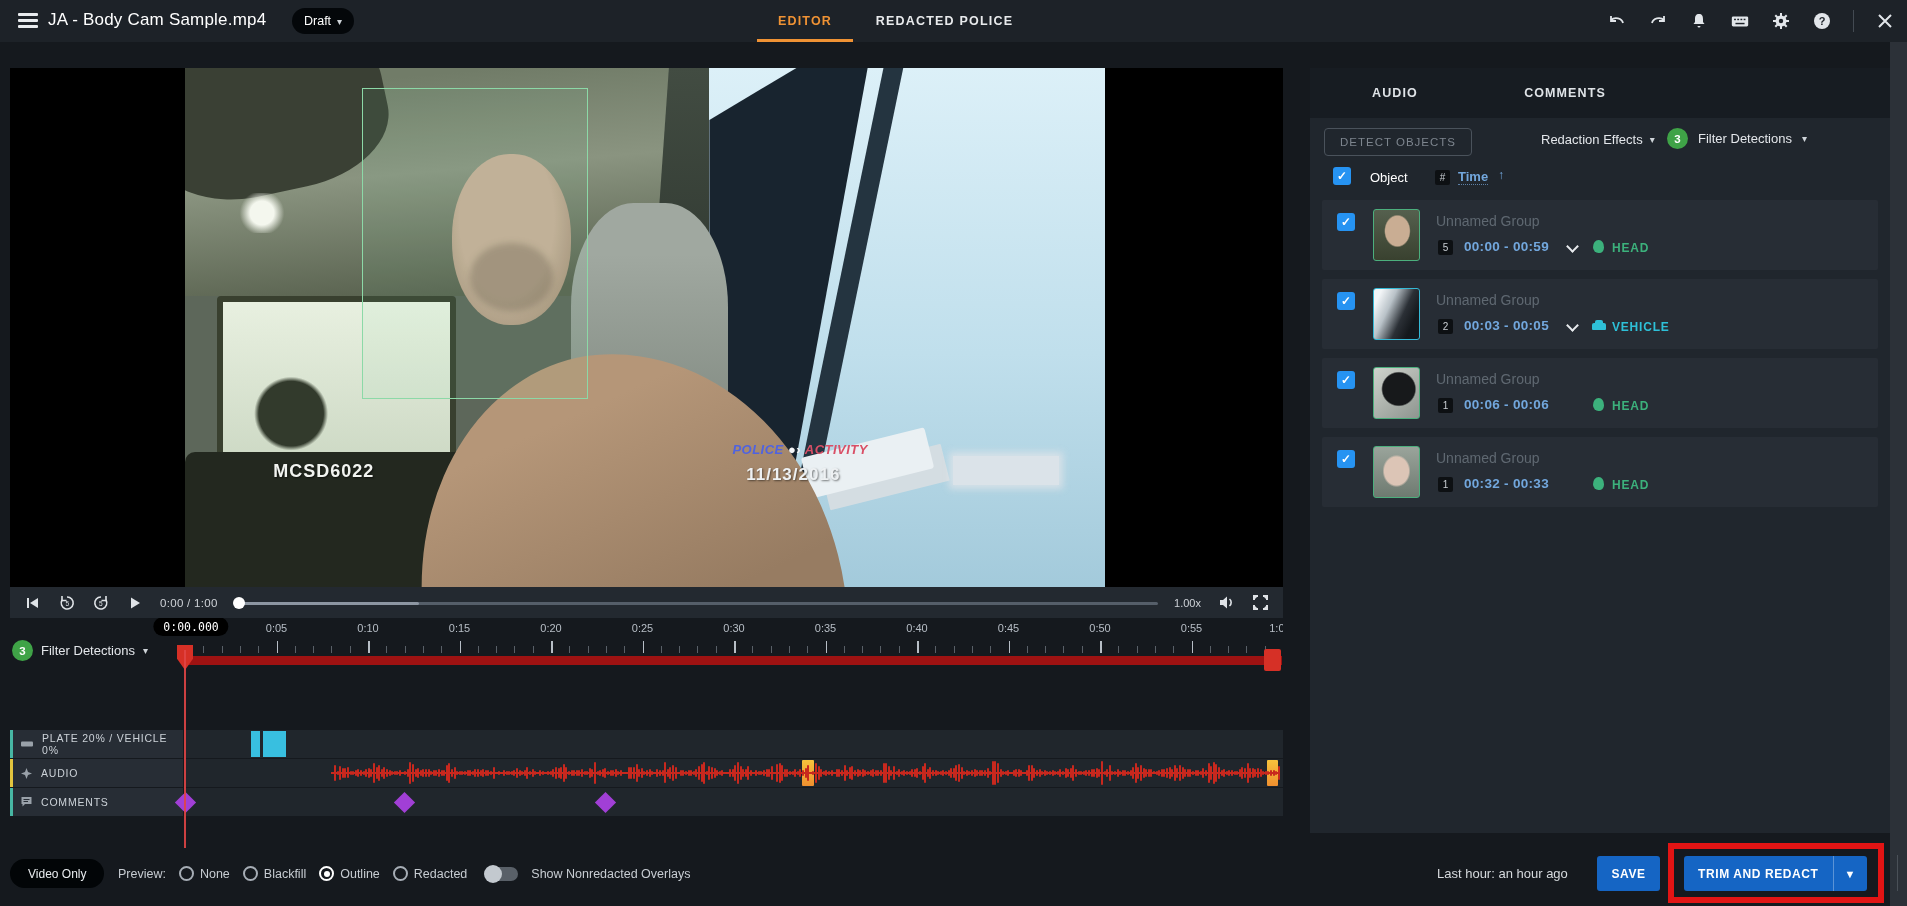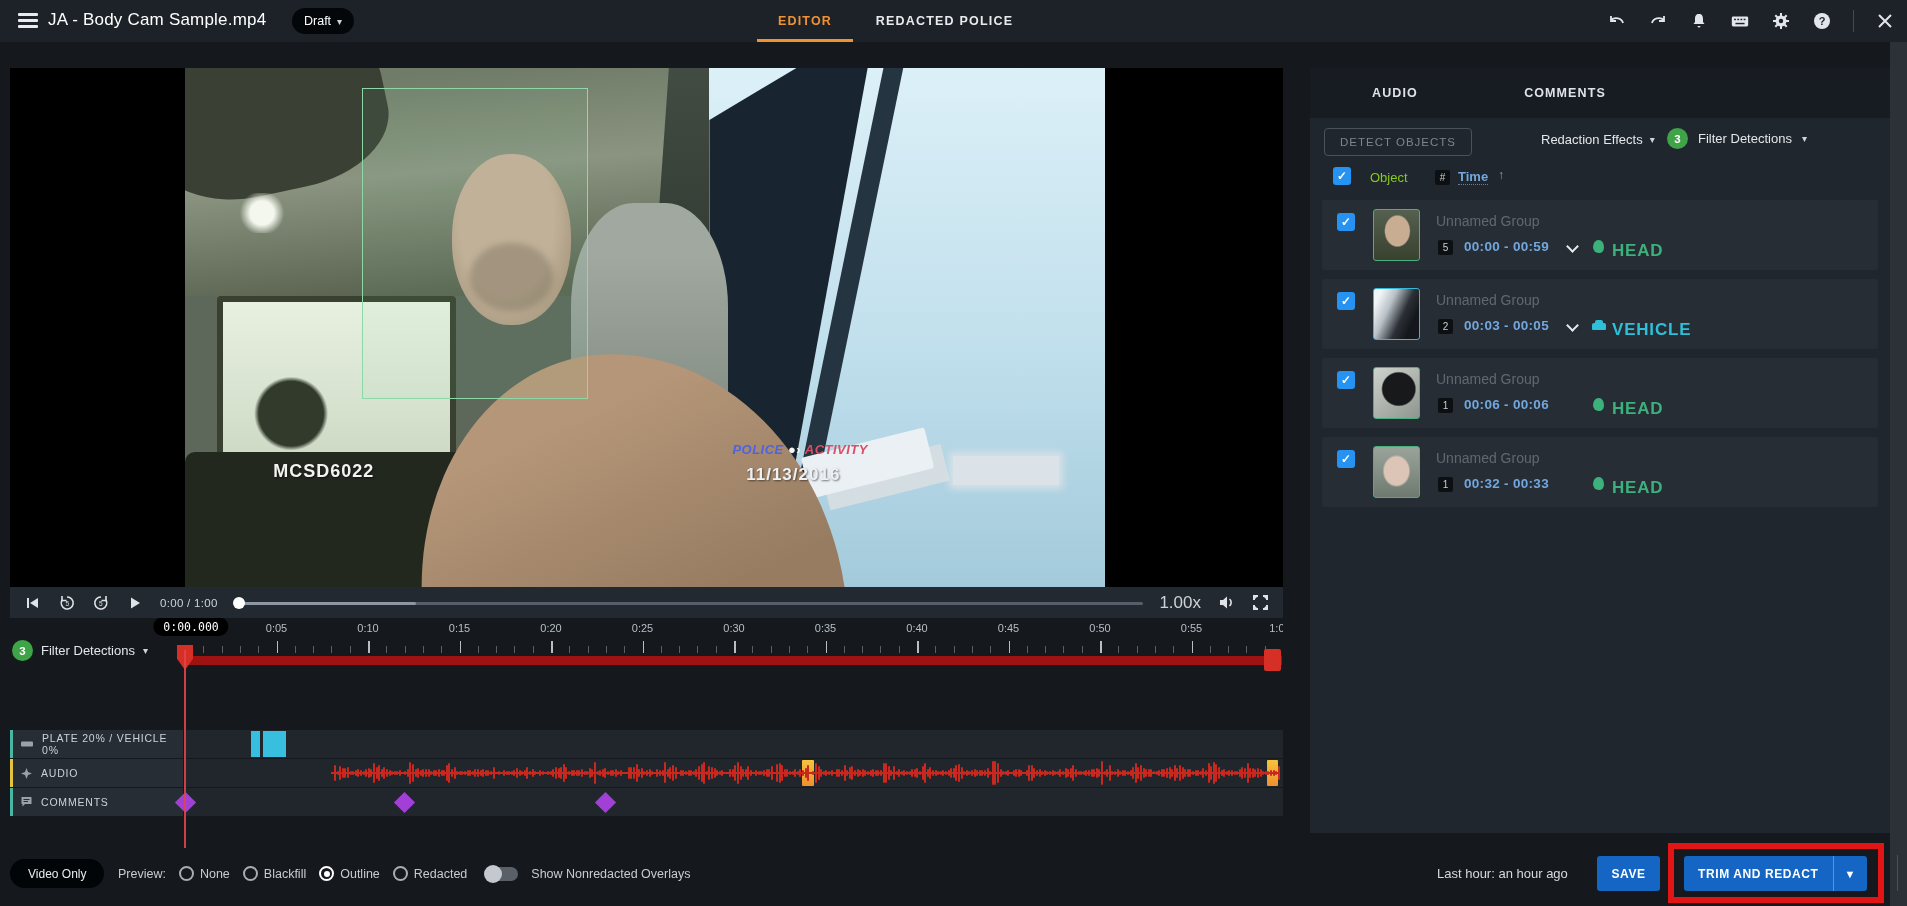--- a/index.html
+++ b/index.html
@@ -68,21 +68,21 @@
   
   #vid-controls { position:absolute; left:0; bottom:0; width:100%; height:31px; background:#232930;
     display:flex; align-items:center; padding:0 14px; gap:16px; z-index:8; }
   #vid-controls svg { stroke:#dfe3e7; fill:#dfe3e7; }
   .vc-btn { width:18px; height:18px; display:flex; align-items:center; justify-content:center; cursor:pointer; }
   #vc-time { font-size:11.5px; color:#cfd3d8; white-space:nowrap; letter-spacing:.3px; }
   #vc-scrub { flex:1; position:relative; height:12px; cursor:pointer; }
   #vc-track { position:absolute; left:0; right:0; top:5px; height:3px; background:#555e69; border-radius:2px; }
   #vc-buffer { position:absolute; left:0; top:5px; height:3px; background:#8d96a2; border-radius:2px; }
   #vc-knob { position:absolute; left:-1px; top:0; width:12px; height:12px; background:#fff; border-radius:50%; }
-  #vc-speed { font-size:17px; color:#cfd3d8; cursor:pointer; }
+  #vc-speed { font-size:11px; color:#cfd3d8; cursor:pointer; }
 
   
   #timeline { position:absolute; left:10px; top:620px; width:1273px; height:235px; }
   #tl-filter { position:absolute; left:2px; top:20px; display:flex; align-items:center; gap:8px; cursor:pointer; z-index:4; }
   .green-badge { width:21px; height:21px; border-radius:50%; background:#3fa347; color:#fff; font-size:11.5px;
     display:flex; align-items:center; justify-content:center; font-weight:bold; }
   #tl-filter .lbl { font-size:13px; color:#e3e6ea; }
   #ruler { position:absolute; left:0; top:0; width:1273px; height:36px; overflow:hidden; }
   .tick { position:absolute; top:26px; width:1px; height:7px; background:#596068; }
   .tick.major { top:21px; width:1.5px; height:12px; background:#b7bec6; }
@@ -120,21 +120,21 @@
   #detect-objects { position:absolute; left:14px; top:60px; height:28px; padding:0 15px; display:flex; align-items:center;
     border:1px solid #4a525b; border-radius:4px; color:#7d858e; font-size:11.5px; letter-spacing:1px; cursor:pointer; }
   #redaction-effects { position:absolute; left:231px; top:64px; display:flex; align-items:center; gap:7px;
     font-size:13px; color:#e3e6ea; cursor:pointer; }
   #panel-filter { position:absolute; left:357px; top:60px; display:flex; align-items:center; gap:10px; cursor:pointer; }
   #panel-filter .lbl { font-size:13px; color:#e3e6ea; }
   #list-header { position:absolute; left:0; top:96px; width:580px; height:28px; }
   .cb { width:18px; height:18px; background:#2693f2; border-radius:3px; display:flex; align-items:center;
     justify-content:center; color:#fff; font-size:12px; font-weight:bold; cursor:pointer; }
   #list-header .cb { position:absolute; left:23px; top:3px; }
-  #hdr-object { position:absolute; left:60px; top:6px; font-size:13px; color:#84cc16; }
+  #hdr-object { position:absolute; left:60px; top:6px; font-size:13px; color:#ffffff; }
   .num-badge { background:#0d1013; color:#c9ced3; font-size:10px; width:15px; height:15px; display:flex;
     align-items:center; justify-content:center; border-radius:2px; }
   #hdr-count { position:absolute; left:125px; top:6px; }
   #hdr-time { position:absolute; left:148px; top:5px; font-size:13px; font-weight:bold; color:#72a7dd;
     border-bottom:1px dotted #5c7fa5; cursor:pointer; }
   #hdr-sort { position:absolute; left:188px; top:4px; font-size:12px; color:#72a7dd; }
   #det-list { position:absolute; left:12px; top:132px; width:556px; }
   .det-card { position:relative; width:556px; height:70px; background:#272d35; border-radius:2px; margin-bottom:9px; cursor:pointer; }
   .det-card .cb { position:absolute; left:15px; top:13px; }
   .thumb { position:absolute; left:51px; top:9px; width:47px; height:52px; border-radius:3px; border:1.5px solid #4caf7d; }
@@ -148,21 +148,21 @@
   .det-time { position:absolute; left:142px; top:39px; font-size:13.5px; font-weight:bold; color:#72a7dd; letter-spacing:.3px; }
   .chev { position:absolute; left:246px; top:42px; width:9px; height:9px; border-right:2.2px solid #e8ebee;
     border-bottom:2.2px solid #e8ebee; transform:rotate(45deg); cursor:pointer; }
   .type-ic { position:absolute; left:270px; top:40px; width:14px; height:14px; }
   .ic-head { color:var(--c-head,#3cb17c); }
   .ic-head::before { content:""; position:absolute; left:1px; top:0; width:11px; height:13px; background:currentColor;
     border-radius:50% 46% 42% 50% / 55% 55% 42% 45%; }
   .ic-vehicle { color:var(--c-vehicle,#2ec0d8); }
   .ic-vehicle::before { content:""; position:absolute; left:0; top:4px; width:14px; height:7px; background:currentColor; border-radius:2px 2px 1px 1px; }
   .ic-vehicle::after { content:""; position:absolute; left:3px; top:1px; width:8px; height:4px; background:currentColor; border-radius:2px 2px 0 0; }
-  .type-label { position:absolute; left:290px; top:41px; font-size:17px; font-weight:bold; letter-spacing:.8px; }
+  .type-label { position:absolute; left:290px; top:41px; font-size:12px; font-weight:bold; letter-spacing:.8px; }
 
   #right-strip { position:absolute; left:1890px; top:42px; width:17px; height:864px; background:#2c3138; }
 
   
   #bottombar { position:absolute; left:0; top:845px; width:1907px; height:61px; }
   #video-only { position:absolute; left:10px; top:14px; height:29px; padding:0 18px; background:#020507;
     border-radius:15px; display:flex; align-items:center; font-size:12px; color:#e8ebee; cursor:pointer; }
   #preview-group { position:absolute; left:118px; top:14px; height:29px; display:flex; align-items:center; gap:13px; }
   #preview-label { font-size:12.5px; color:#c7ccd2; }
   .radio-opt { display:flex; align-items:center; gap:6px; cursor:pointer; }

